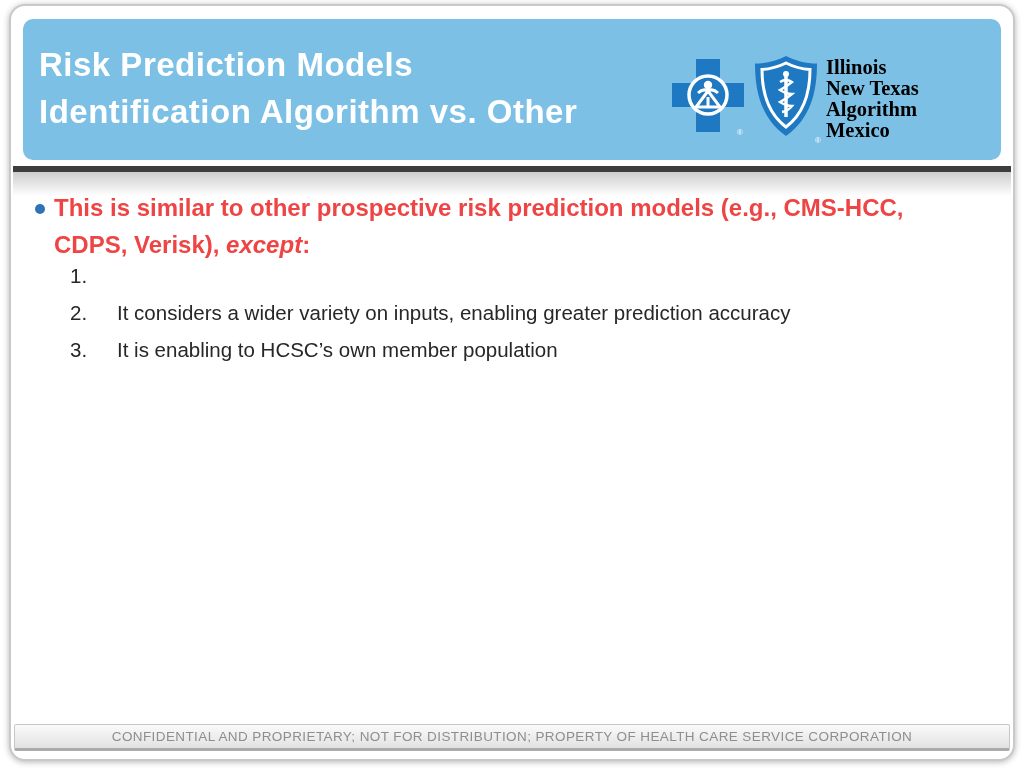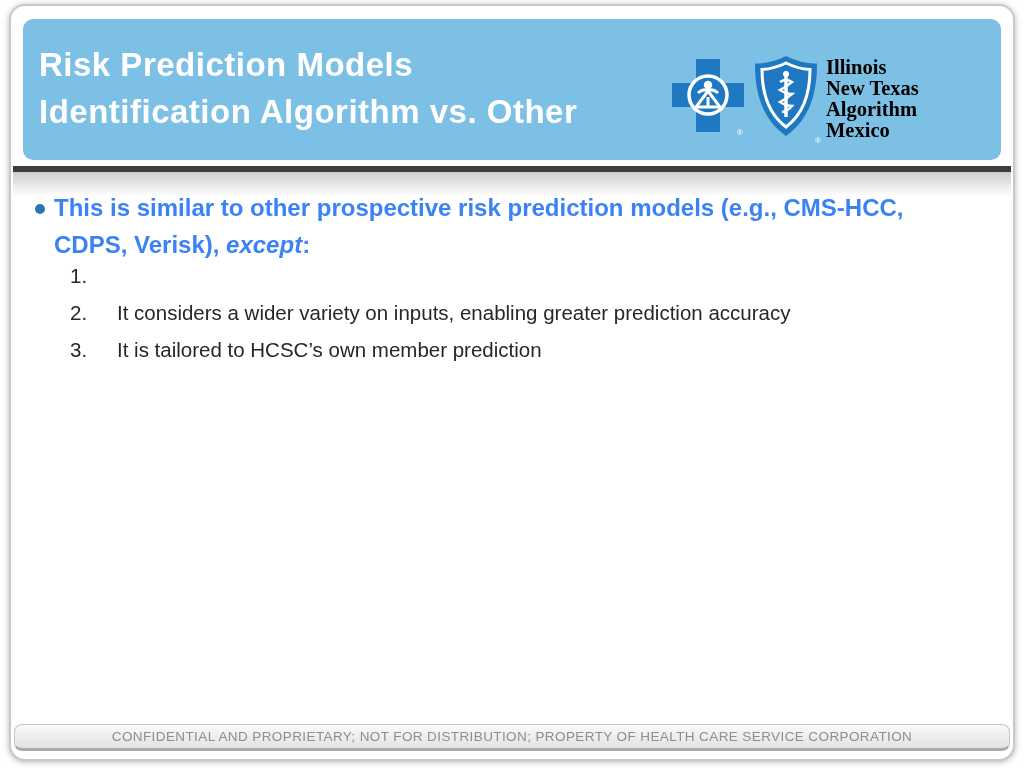--- a/index.html
+++ b/index.html
@@ -83,21 +83,21 @@
     position: absolute;
     left: 24px; top: 198px;
     width: 10px; height: 10px;
     border-radius: 50%;
     background: #2e74b5;
   }
   .intro-text {
     position: absolute;
     left: 43px; top: 183px;
     width: 890px;
-    color: #3b82f6;
+    color: #ef4444;
     font-weight: bold;
     font-size: 24px;
     line-height: 37px;
   }
   .intro-text .it { font-style: italic; }
 
   .numbered-list {
     position: absolute;
     left: 59px; top: 254px; right: 40px;
   }
@@ -113,21 +113,21 @@
   .list-row:nth-child(2) .item-text { max-width: 700px; }
 
   
   .footer-bar {
     position: absolute;
     left: 3px; right: 3px; bottom: 8px;
     height: 27px;
     background: linear-gradient(#fafafa, #e2e2e2);
     border: 1px solid #c6c6c6;
     border-bottom: 3px solid #ababab;
-    border-radius: 8px;
+    border-radius: 2px;
     display: flex;
     align-items: center;
     justify-content: center;
   }
   .footer-text {
     color: #8e8e8e;
     font-size: 13.5px;
     letter-spacing: 0.4px;
     white-space: nowrap;
   }
@@ -184,21 +184,21 @@
   <div class="numbered-list">
     <div class="list-row">
       <span class="item-number">1.</span>
     </div>
     <div class="list-row">
       <span class="item-number">2.</span>
       <span class="item-text">It considers a wider variety on inputs, enabling greater prediction accuracy</span>
     </div>
     <div class="list-row">
       <span class="item-number">3.</span>
-      <span class="item-text">It is tailored to HCSC’s own member prediction</span>
+      <span class="item-text">It is enabling to HCSC’s own member population</span>
     </div>
   </div>
 
   <div class="footer-bar">
     <span class="footer-text">CONFIDENTIAL AND PROPRIETARY; NOT FOR DISTRIBUTION; PROPERTY OF HEALTH CARE SERVICE CORPORATION</span>
   </div>
 
 </div>
 
 </body></html>

